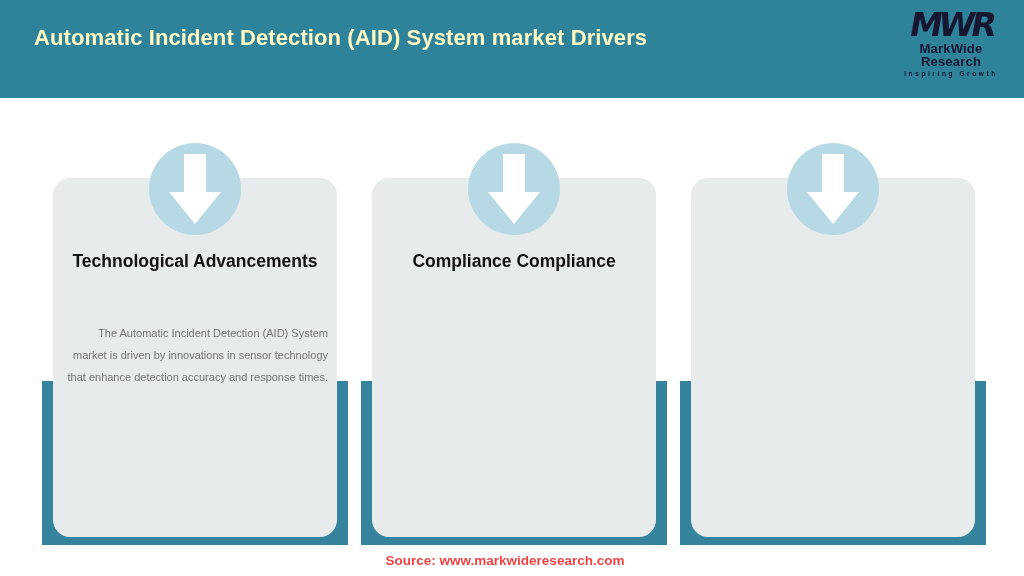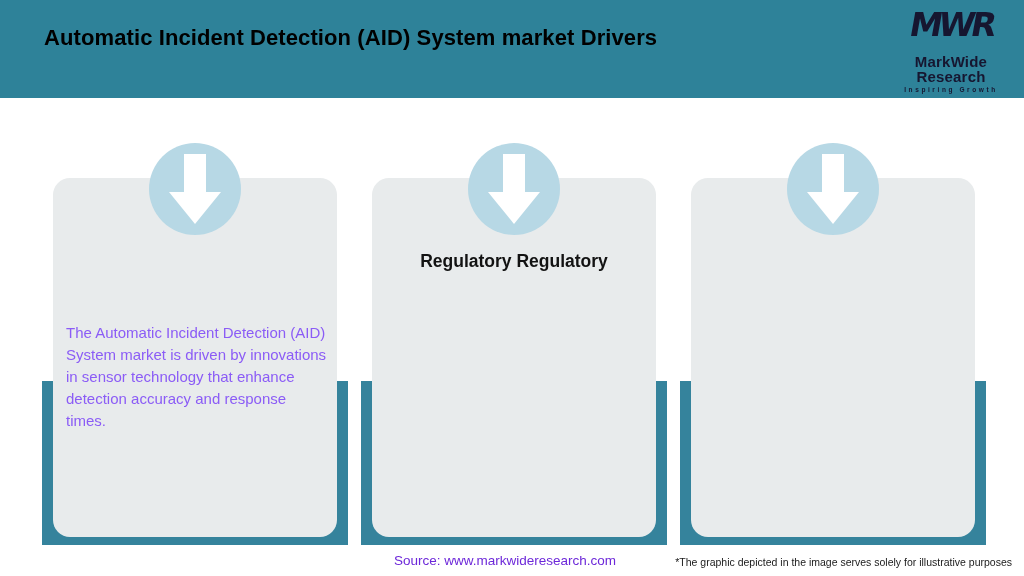--- a/index.html
+++ b/index.html
@@ -21,46 +21,46 @@
   }
   
   .header {
     position: absolute;
     left: 0; top: 0;
     width: 1024px; height: 98px;
     background: var(--teal);
   }
   .header-title {
     position: absolute;
-    left: 44px; top: 25px;
+    left: 34px; top: 25px;
     font-size: 22px;
     font-weight: bold;
-    color: #000000;
+    color: #fef9c3;
     letter-spacing: 0.1px;
   }
   .logo {
     position: absolute;
     right: 14px; top: 8px;
     width: 118px;
     text-align: center;
     color: var(--ink);
     line-height: 1;
   }
   .logo-acronym {
     font-family: "DejaVu Sans", sans-serif;
     font-size: 33px;
     font-weight: 800;
     letter-spacing: -4px;
     transform: skewX(-10deg);
     display: inline-block;
   }
   .logo-name {
-    font-size: 15px;
+    font-size: 13px;
     font-weight: bold;
-    margin-top: 13px;
+    margin-top: 1px;
     letter-spacing: 0.2px;
   }
   .logo-tagline {
     font-size: 6.5px;
     font-weight: bold;
     letter-spacing: 2.6px;
     margin-top: 3px;
   }
   
   .driver {
@@ -103,33 +103,34 @@
     width: 100%;
     text-align: center;
     font-size: 17.5px;
     font-weight: bold;
     color: #121212;
   }
   .card-body {
     position: absolute;
     left: 24px; top: 179px;
     width: 262px;
-    font-size: 15px;
+    font-size: 11px;
     line-height: 22px;
-    color: #8b5cf6;
+    color: #737373;
+    text-align: right;
   }
   
   .source {
     position: absolute;
     left: 0; top: 553px;
     width: 1010px;
     text-align: center;
     font-size: 13.5px;
-    font-weight: normal;
-    color: #6d28d9;
+    font-weight: bold;
+    color: #ef4444;
   }
   .disclaimer {
     position: absolute;
     right: 12px; top: 556px;
     font-size: 10.5px;
     color: #1a1a1a;
   }
 </style>
 </head>
 <body>
@@ -147,42 +148,42 @@
 
   <div class="driver d1">
     <div class="backdrop"></div>
     <div class="card"></div>
     <div class="circle">
       <svg width="52" height="72" viewBox="0 0 52 72" aria-hidden="true">
         <rect x="15" y="0" width="22" height="40" fill="#ffffff"></rect>
         <polygon points="0,38 52,38 26,70" fill="#ffffff"></polygon>
       </svg>
     </div>
+    <div class="card-title">Technological Advancements</div>
     <div class="card-body">The Automatic Incident Detection (AID) System market is driven by innovations in sensor technology that enhance detection accuracy and response times.</div>
   </div>
 
   <div class="driver d2">
     <div class="backdrop"></div>
     <div class="card"></div>
     <div class="circle">
       <svg width="52" height="72" viewBox="0 0 52 72" aria-hidden="true">
         <rect x="15" y="0" width="22" height="40" fill="#ffffff"></rect>
         <polygon points="0,38 52,38 26,70" fill="#ffffff"></polygon>
       </svg>
     </div>
-    <div class="card-title">Regulatory Regulatory</div>
+    <div class="card-title">Compliance Compliance</div>
   </div>
 
   <div class="driver d3">
     <div class="backdrop"></div>
     <div class="card"></div>
     <div class="circle">
       <svg width="52" height="72" viewBox="0 0 52 72" aria-hidden="true">
         <rect x="15" y="0" width="22" height="40" fill="#ffffff"></rect>
         <polygon points="0,38 52,38 26,70" fill="#ffffff"></polygon>
       </svg>
     </div>
   </div>
 
   <div class="source">Source: www.markwideresearch.com</div>
-  <div class="disclaimer">*The graphic depicted in the image serves solely for illustrative purposes</div>
 
 </div>
 
 </body></html>

